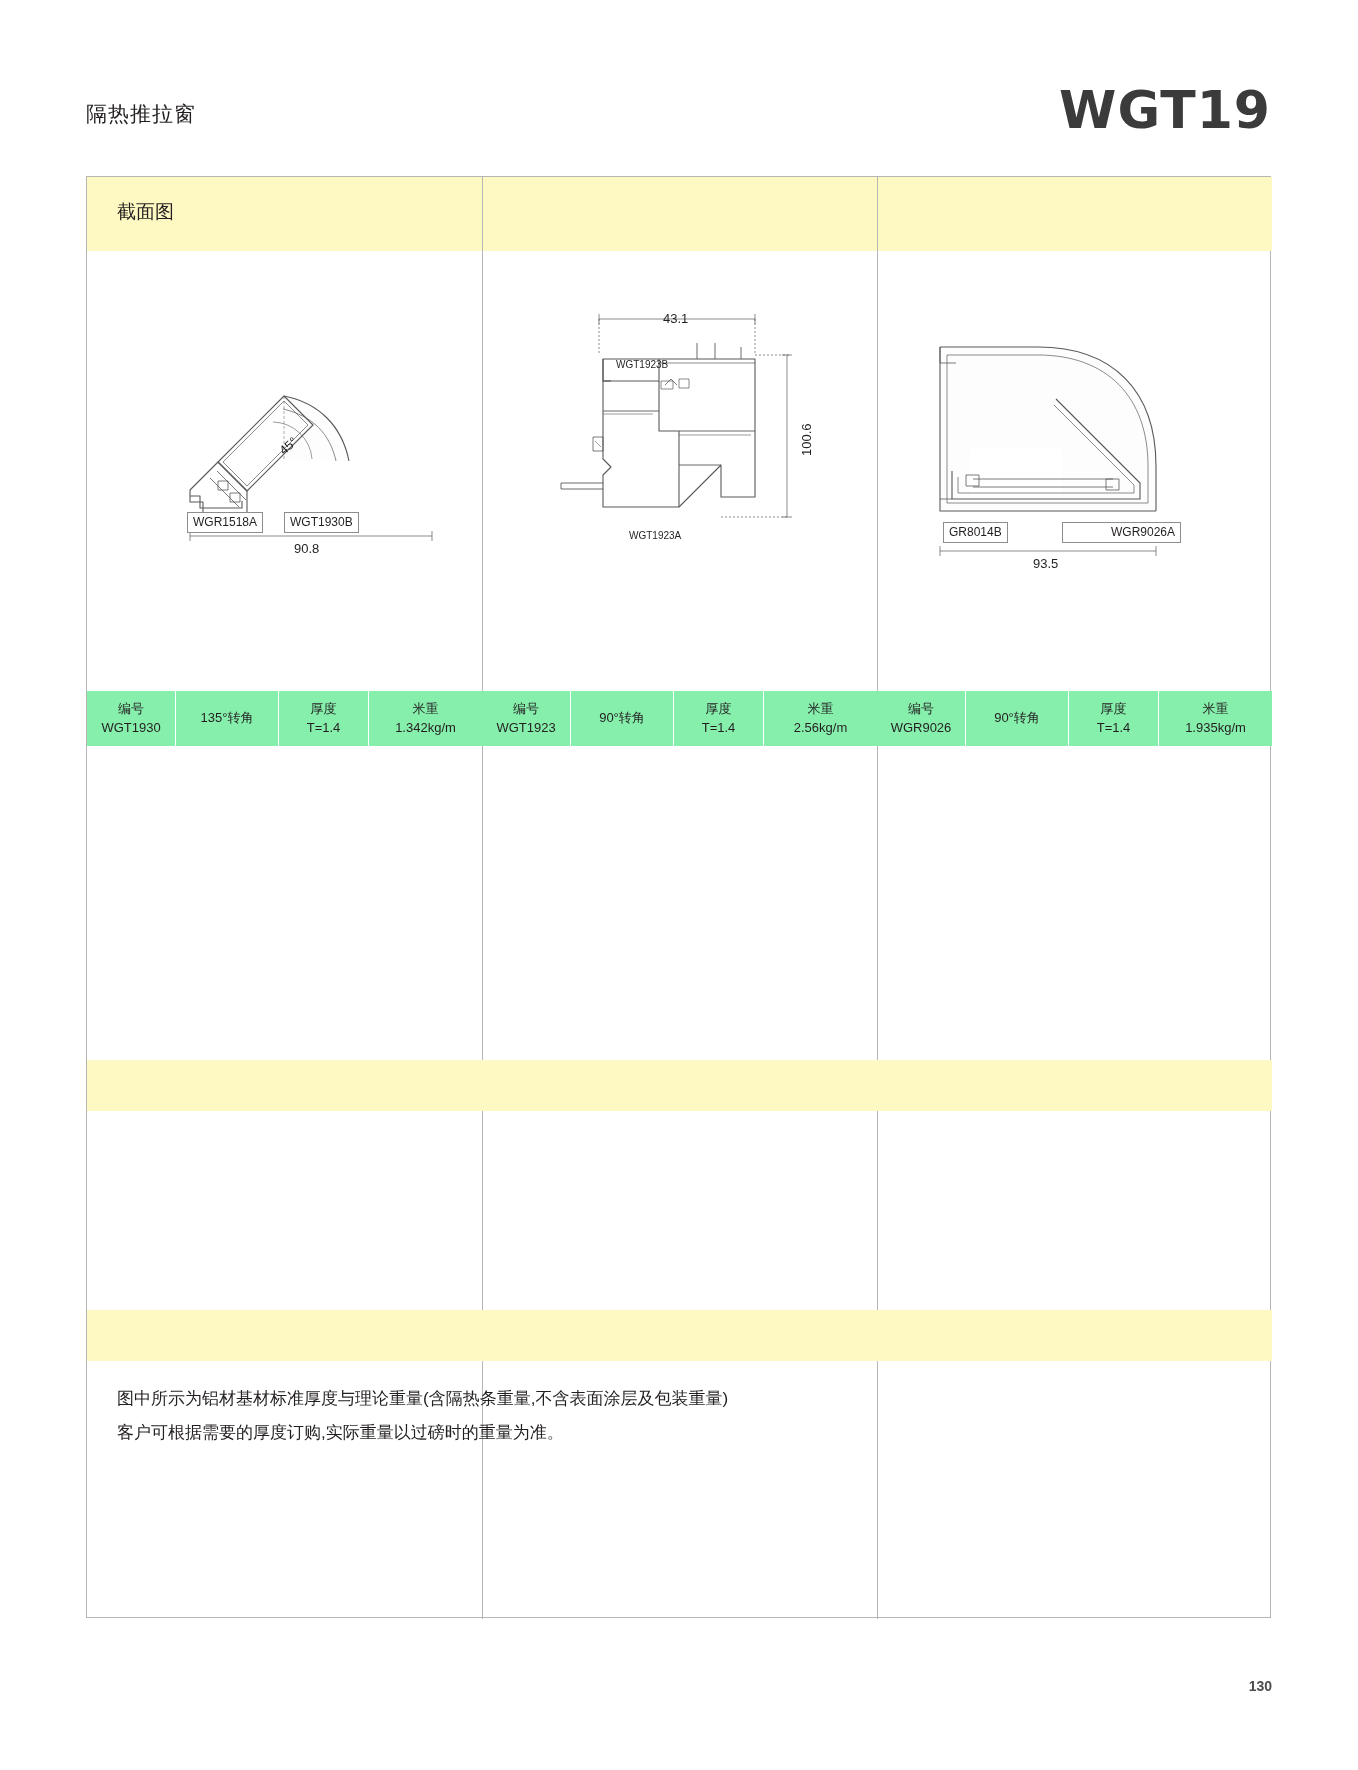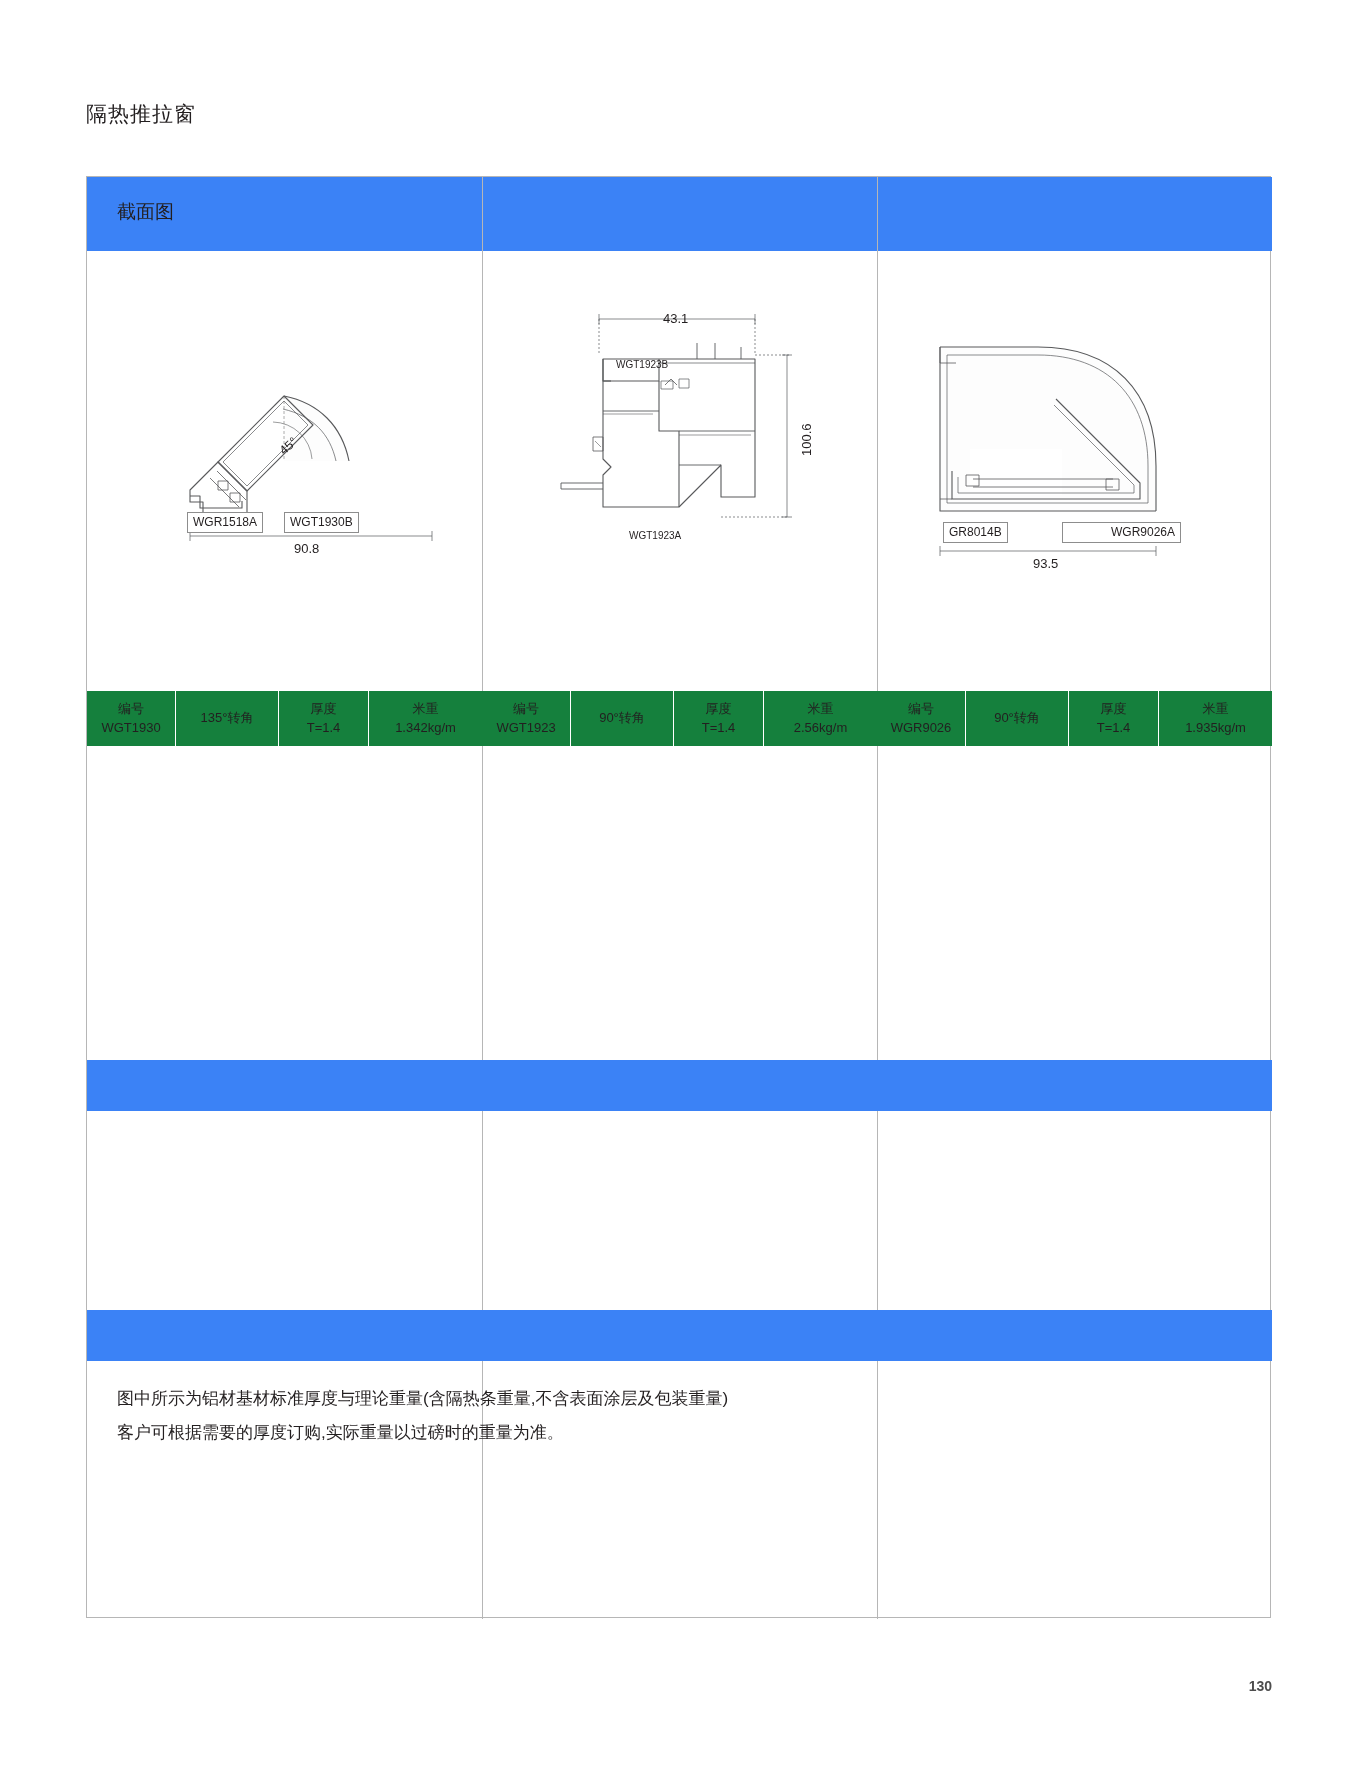--- a/index.html
+++ b/index.html
@@ -61,42 +61,42 @@
     background: #b6b6b6;
   }
   .vline.c1 { left: 395px; }
   .vline.c2 { left: 790px; }
 
   
   .band {
     position: absolute;
     left: 0;
     width: 1185px;
-    background: #3b82f6;
+    background: #fef9c3;
   }
   .band.top { top: 0; height: 74px; }
   .band.mid1 { top: 883px; height: 51px; }
   .band.mid2 { top: 1133px; height: 51px; }
 
   .band-label {
     position: absolute;
     left: 30px;
     top: 22px;
     font-size: 19px;
     color: #231f20;
   }
 
   
   .spec-row {
     position: absolute;
     left: 0;
     top: 514px;
     width: 1185px;
     height: 55px;
-    background: #15803d;
+    background: #86efac;
     display: flex;
   }
   .spec-group {
     width: 395px;
     height: 55px;
     display: flex;
   }
   .spec-group:nth-child(2) { width: 395px; }
   .spec-cell {
     height: 55px;
@@ -168,20 +168,21 @@
     font-size: 12.5px;
   }
 </style>
 </head>
 <body>
 
 <div class="page">
 
   <div class="header">
     <div class="header-title">隔热推拉窗</div>
+    <div class="header-code">WGT19</div>
   </div>
 
   <div class="frame">
 
     <div class="band top">
       <div class="band-label">截面图</div>
     </div>
 
     <div class="vline c1" style="height:1442px"></div>
     <div class="vline c2" style="height:1442px"></div>

